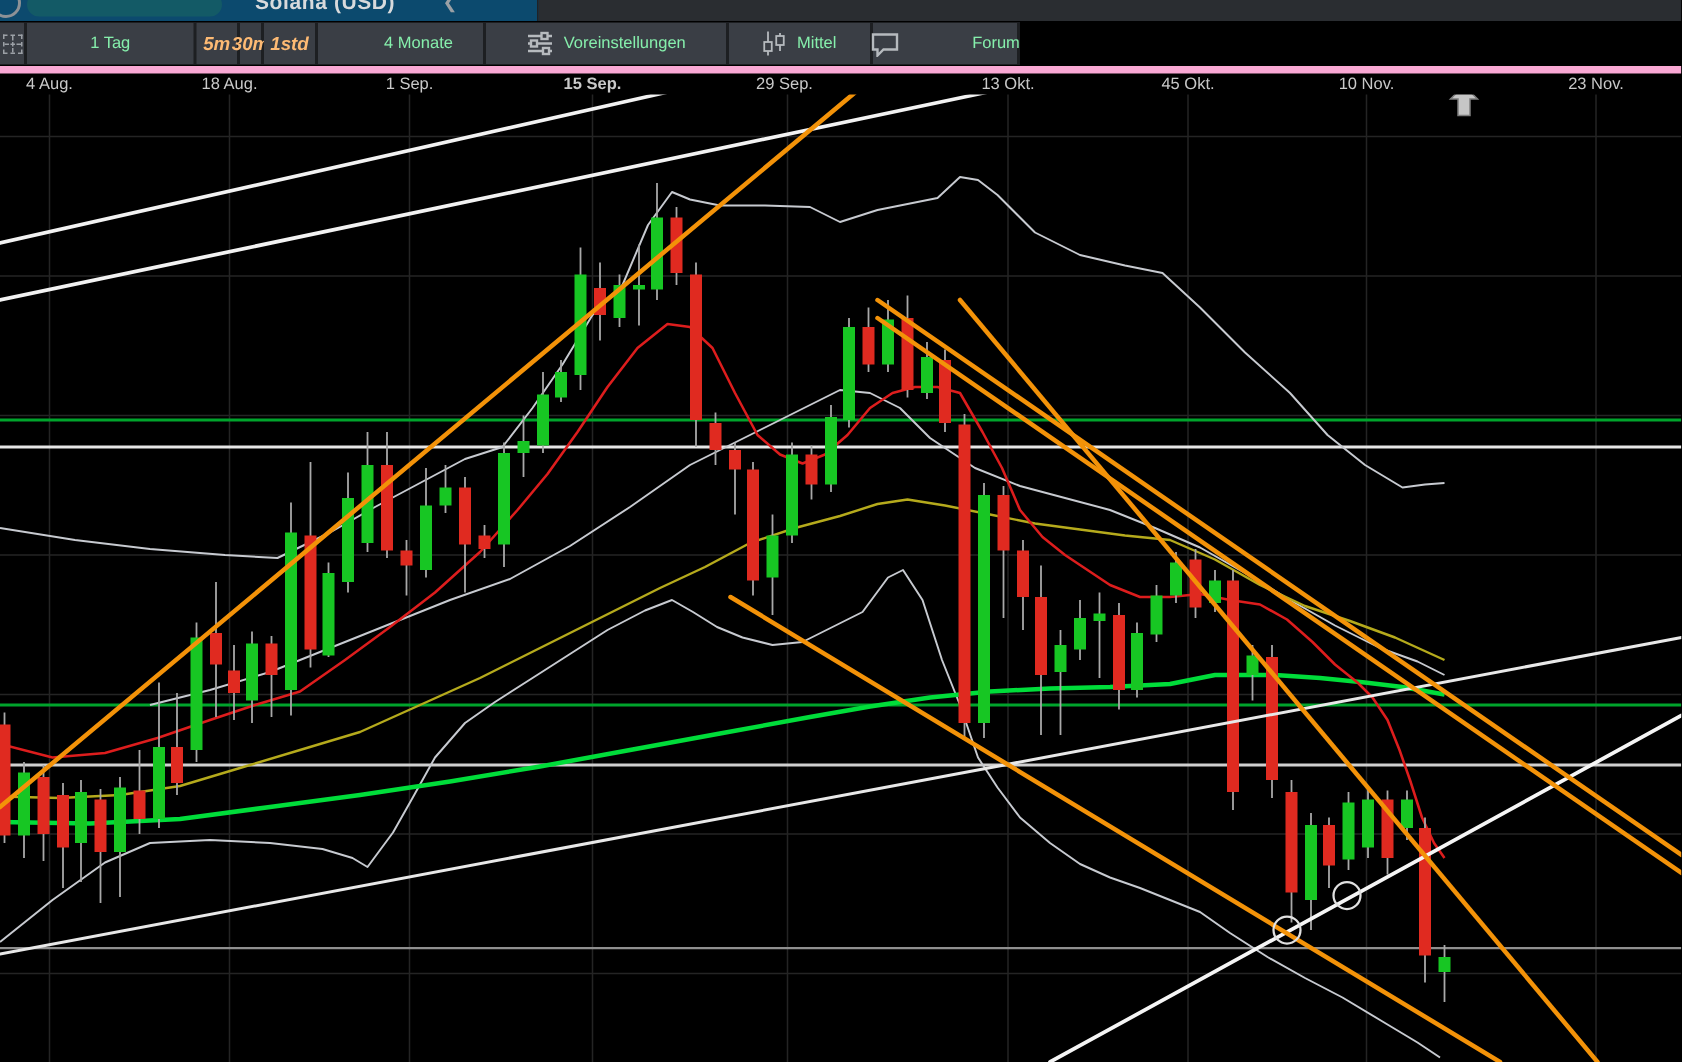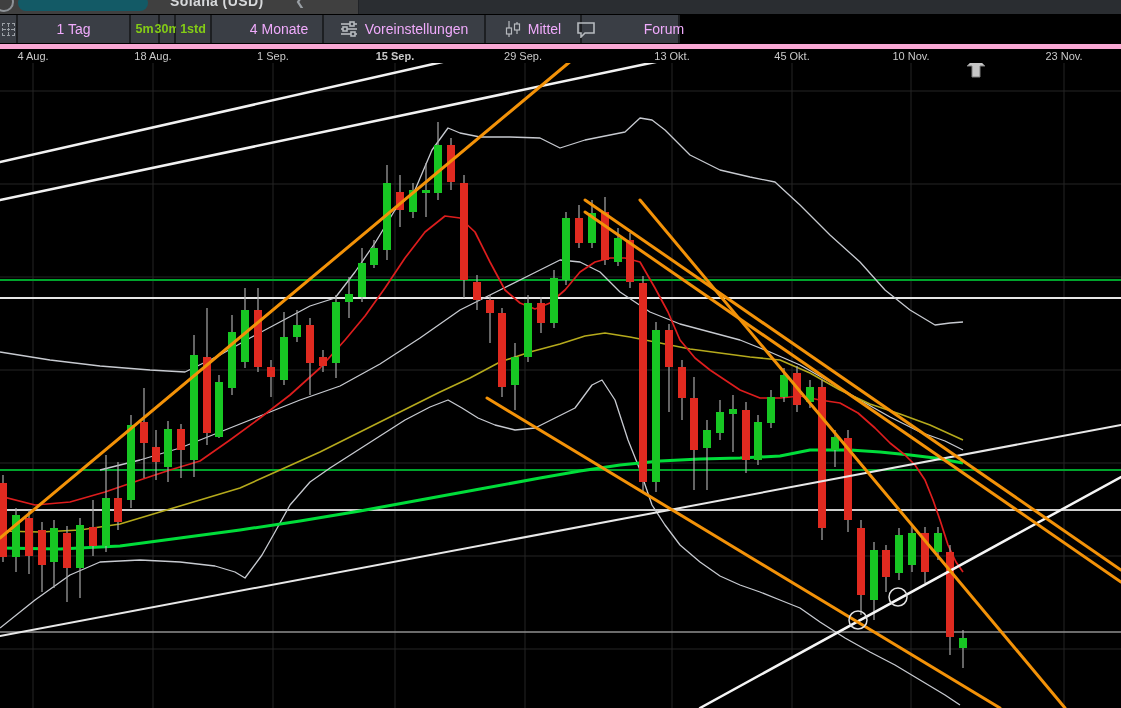--- a/index.html
+++ b/index.html
@@ -1,31 +1,31 @@
 <!DOCTYPE html>
 <html><head>
 <meta charset="utf-8">
 <style>
   html,body{margin:0;padding:0;background:#000;}
   #app{position:relative;width:1121px;height:708px;overflow:hidden;background:#000;
        font-family:"Liberation Sans", sans-serif; -webkit-font-smoothing:antialiased;}
   
   #title-row{position:absolute;left:0;top:0;width:1121px;height:14px;background:#2a2d31;overflow:hidden;z-index:3;}
-  #title-left{position:absolute;left:0;top:0;width:358px;height:14px;background:#404040;border-right:1px solid #202226;}
+  #title-left{position:absolute;left:0;top:0;width:358px;height:14px;background:#0c4a6e;border-right:1px solid #202226;}
   #title-ring{position:absolute;left:-6px;top:-8px;width:16px;height:16px;border:2px solid #8d9196;border-radius:50%;}
   #title-badge{position:absolute;left:18px;top:-5px;width:130px;height:16px;border-radius:8px;}
   #title-text{position:absolute;left:170px;top:-7px;font-size:14px;font-weight:bold;color:#d8dadc;letter-spacing:.4px;}
   #title-chevron{position:absolute;left:295px;top:-6px;font-size:12px;color:#9aa0a5;}
   
   #toolbar{position:absolute;left:0;top:14px;width:1121px;height:30px;background:#000;z-index:3;}
   .tb-strip{position:absolute;left:0;top:0;height:30px;display:flex;}
   .tb-cell{height:28px;margin-top:1px;background:#3a3e45;display:flex;align-items:center;justify-content:center;
            gap:7px;border-right:2px solid #1d1f22;cursor:pointer;box-sizing:border-box;}
-  .tb-cell span.lbl{font-size:14px;color:#f0abfc;}
-  .tb-cell span.lbl.yellow{color:#84cc16;font-weight:bold;font-size:12.5px;}
+  .tb-cell span.lbl{font-size:11px;color:#86efac;}
+  .tb-cell span.lbl.yellow{color:#fdba74;font-weight:bold;font-size:12.5px;font-style:italic;}
   .icon-box{display:flex;align-items:center;}
   
   .grid-icon{width:11px;height:11px;border:1px dashed #9ba0a6;position:relative;}
   .grid-icon:before{content:"";position:absolute;left:50%;top:0;bottom:0;border-left:1px dashed #9ba0a6;}
   .grid-icon:after{content:"";position:absolute;top:50%;left:0;right:0;border-top:1px dashed #9ba0a6;}
   
   #date-row{position:absolute;left:0;top:44px;width:1121px;height:14px;background:#000;z-index:3;border-top:5px solid #f9a8d4;}
   .date-label{position:absolute;top:1px;transform:translateX(-50%);font-size:11px;color:#c9c9c9;white-space:nowrap;}
   
   #chart-svg{position:absolute;left:0;top:0;z-index:1;}

